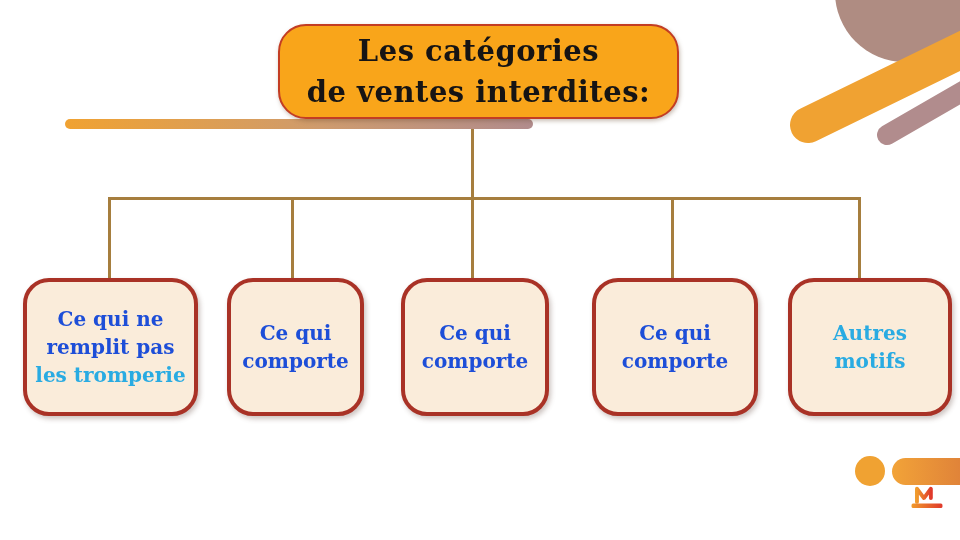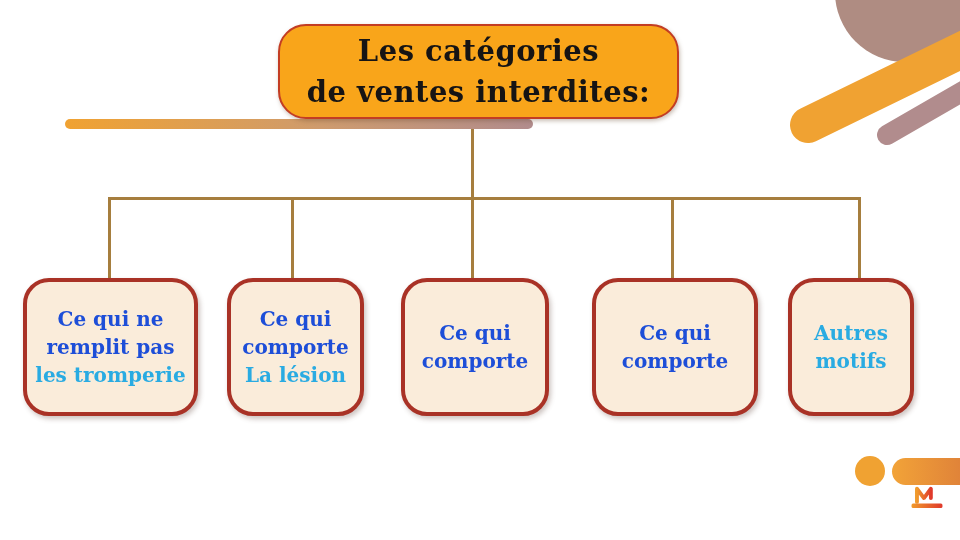--- a/index.html
+++ b/index.html
@@ -56,21 +56,21 @@
     border:4px solid var(--box-border,#A93226);
     border-radius:26px;z-index:2;
     display:flex;flex-direction:column;align-items:center;justify-content:center;
     box-shadow:2px 3px 5px rgba(90,60,50,.30);
     padding:4px;
   }
   .cat.b1{left:23px;width:175px;}
   .cat.b2{left:227px;width:137px;}
   .cat.b3{left:401px;width:148px;}
   .cat.b4{left:592px;width:166px;}
-  .cat.b5{left:788px;width:126px;}
+  .cat.b5{left:788px;width:164px;}
   .cat .black,.cat .blue{
     white-space:pre-line;text-align:center;
     font-size:20px;font-weight:bold;line-height:1.4;
   }
   .cat .black{color:#1d4ed8;}
   .cat .blue{color:var(--highlight-blue,#29ABE2);}
   
   .dot-orange{
     left:855px;top:456px;width:30px;height:30px;border-radius:50%;
     background:var(--deco-orange,#F2A338);
@@ -126,21 +126,20 @@
   </div>
 
   <div class="cat b1">
     <span class="black">Ce qui ne
 remplit pas</span>
     <span class="blue">les tromperie</span>
   </div>
   <div class="cat b2">
     <span class="black">Ce qui
 comporte</span>
-    <span class="blue">La lésion</span>
   </div>
   <div class="cat b3">
     <span class="black">Ce qui
 comporte</span>
   </div>
   <div class="cat b4">
     <span class="black">Ce qui
 comporte</span>
   </div>
   <div class="cat b5">

